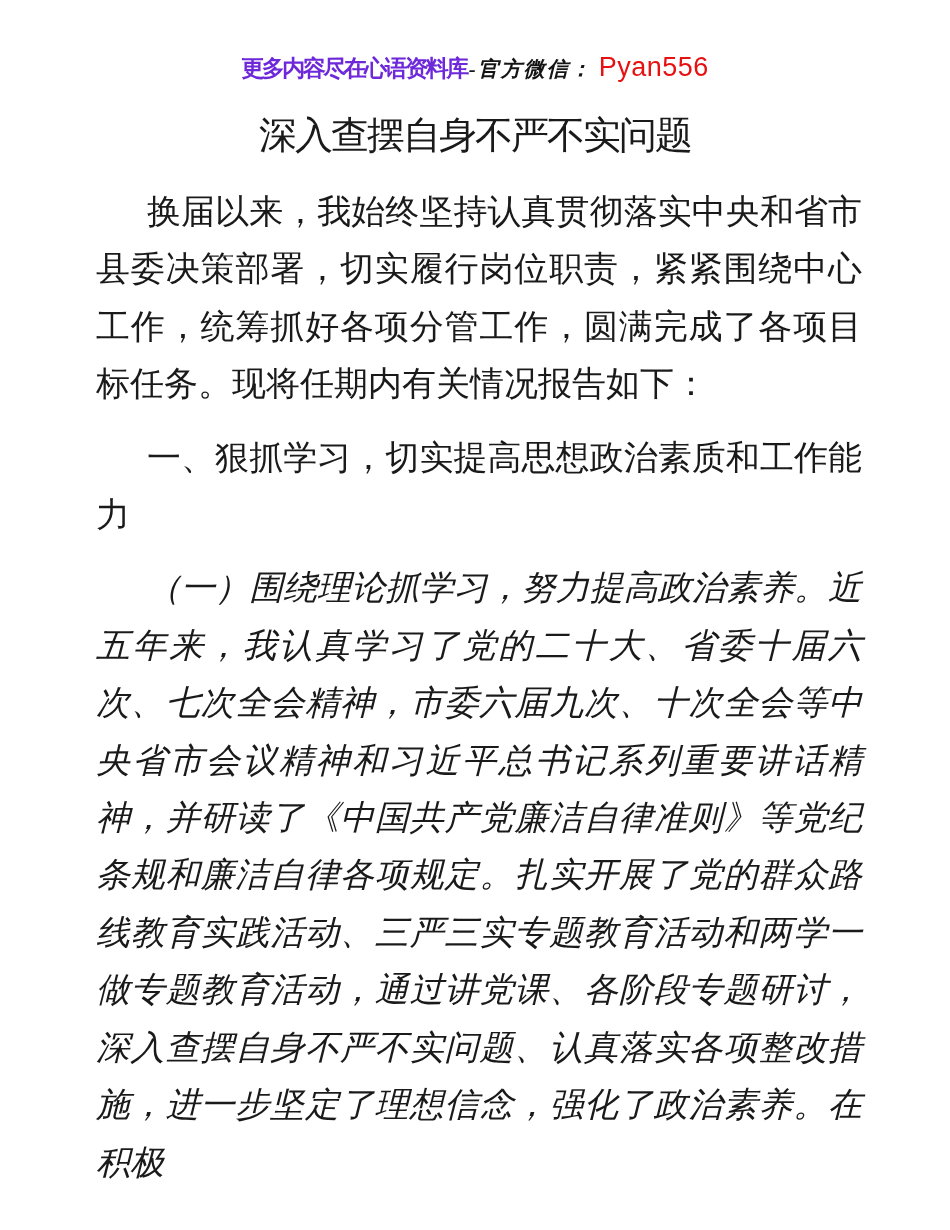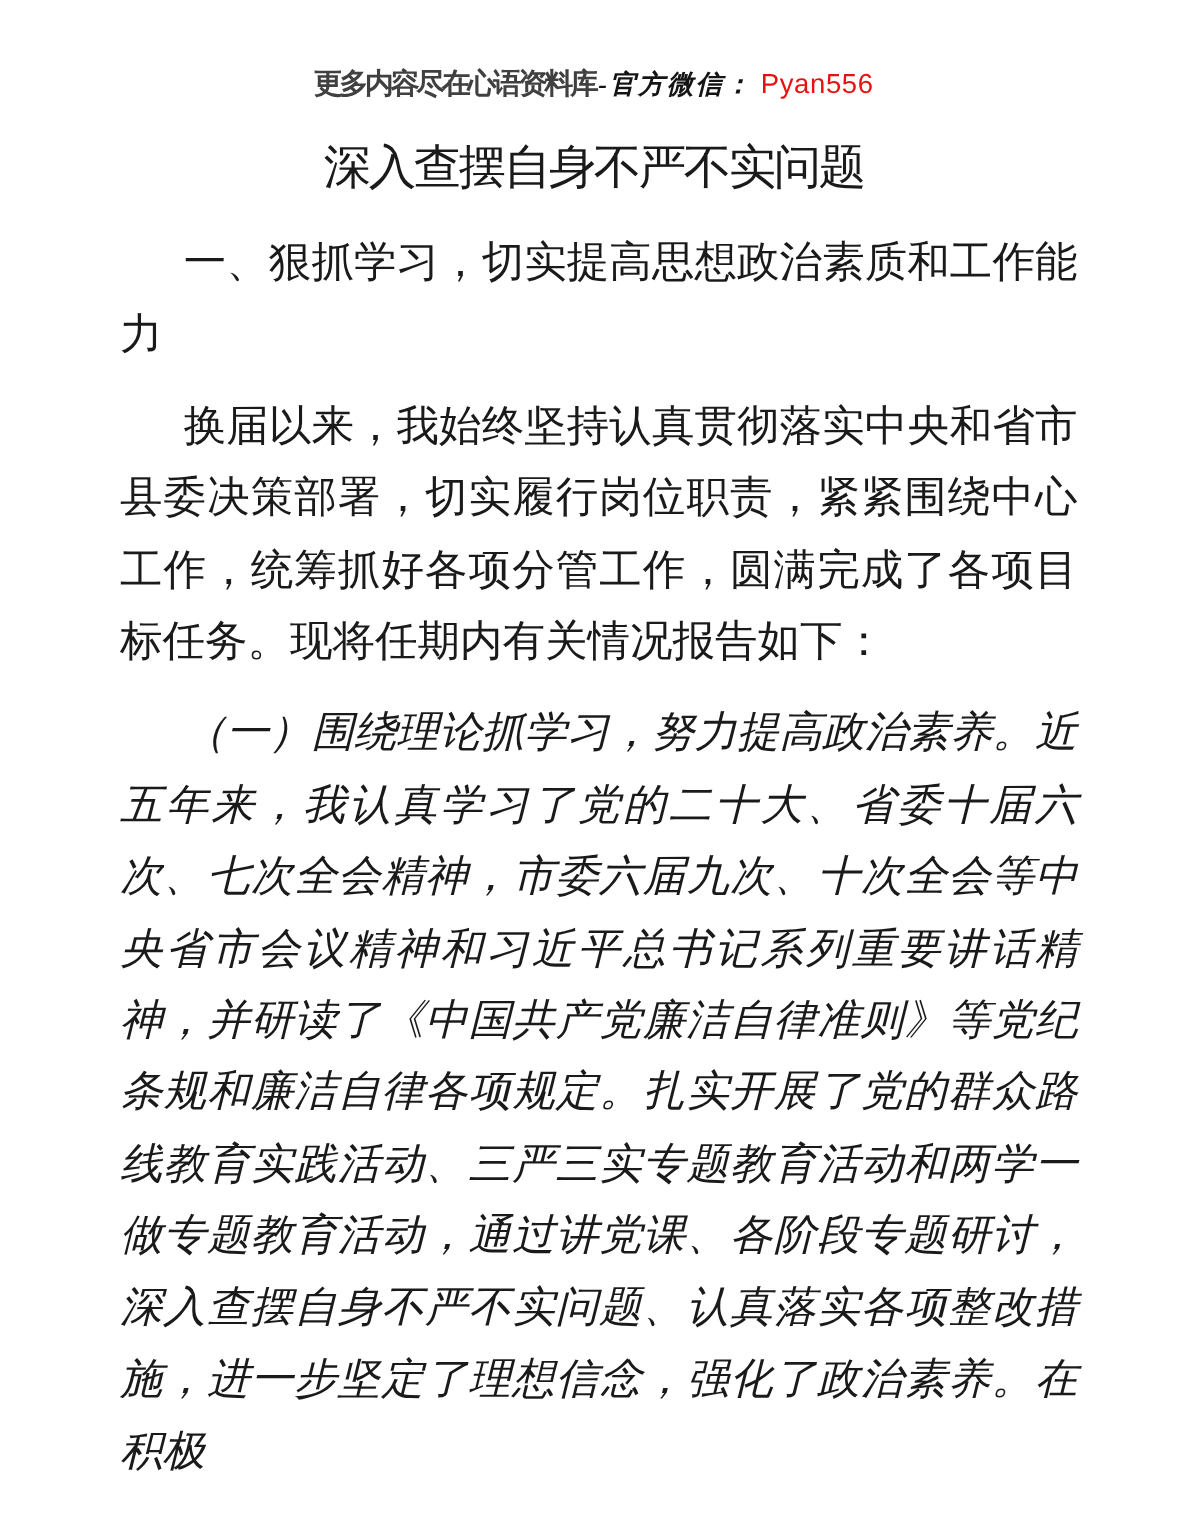--- a/index.html
+++ b/index.html
@@ -32,21 +32,21 @@
     font-family: "Liberation Serif", "DejaVu Serif", serif;
     font-style: italic;
     font-weight: bold;
     font-size: 21px;
     letter-spacing: 2px;
     margin-left: 2px;
     text-align: right;
   }
   .wm-account {
     font-family: "Liberation Sans", "DejaVu Sans", sans-serif;
-    font-size: 22px;
+    font-size: 27px;
     letter-spacing: 0.5px;
     margin-left: 6px;
   }
   
   .doc-title {
     margin: 22px 0 0 0;
     font-size: 38px;
     font-weight: normal;
     line-height: 50px;
     letter-spacing: -2px;
@@ -70,24 +70,24 @@
     margin-bottom: 0;
     font-style: italic;
   }
 </style>
 </head>
 <body>
 
 <div class="page">
 
   <div class="watermark">
-    <span class="wm-site" style="color: #404040; font-family: Liberation Mono, monospace;">更多内容尽在心语资料库</span><span class="wm-label" style="color: rgb(20, 20, 20);">-官方微信：</span><span class="wm-account" style="color: rgb(230, 18, 18);">Pyan556</span>
+    <span class="wm-site" style="color: #6d28d9; font-family: Liberation Mono, monospace;">更多内容尽在心语资料库</span><span class="wm-label" style="color: rgb(20, 20, 20);">-官方微信：</span><span class="wm-account" style="color: rgb(230, 18, 18);">Pyan556</span>
   </div>
 
   <h1 class="doc-title">深入查摆自身不严不实问题</h1>
 
   <div class="doc-body">
+    <p class="para">换届以来，我始终坚持认真贯彻落实中央和省市县委决策部署，切实履行岗位职责，紧紧围绕中心工作，统筹抓好各项分管工作，圆满完成了各项目标任务。现将任期内有关情况报告如下：</p>
     <p class="para">一、狠抓学习，切实提高思想政治素质和工作能力</p>
-    <p class="para">换届以来，我始终坚持认真贯彻落实中央和省市县委决策部署，切实履行岗位职责，紧紧围绕中心工作，统筹抓好各项分管工作，圆满完成了各项目标任务。现将任期内有关情况报告如下：</p>
     <p class="para">（一）围绕理论抓学习，努力提高政治素养。近五年来，我认真学习了党的二十大、省委十届六次、七次全会精神，市委六届九次、十次全会等中央省市会议精神和习近平总书记系列重要讲话精神，并研读了《中国共产党廉洁自律准则》等党纪条规和廉洁自律各项规定。扎实开展了党的群众路线教育实践活动、三严三实专题教育活动和两学一做专题教育活动，通过讲党课、各阶段专题研讨，深入查摆自身不严不实问题、认真落实各项整改措施，进一步坚定了理想信念，强化了政治素养。在积极</p>
   </div>
 
 </div>
 
 </body></html>

